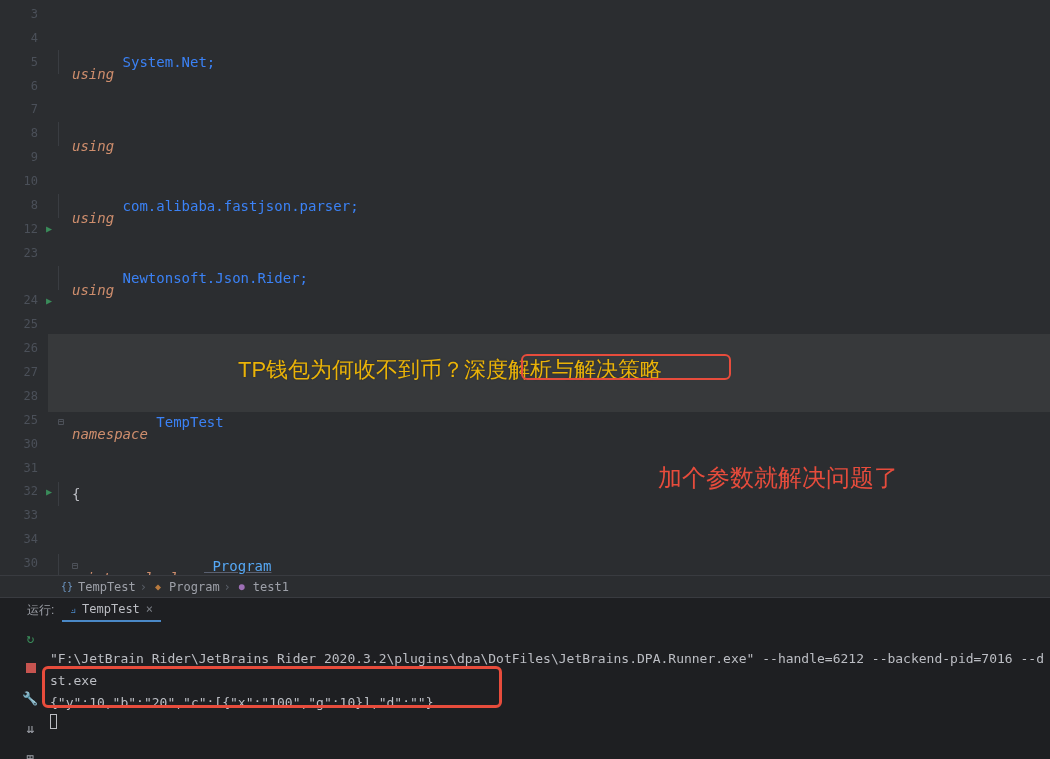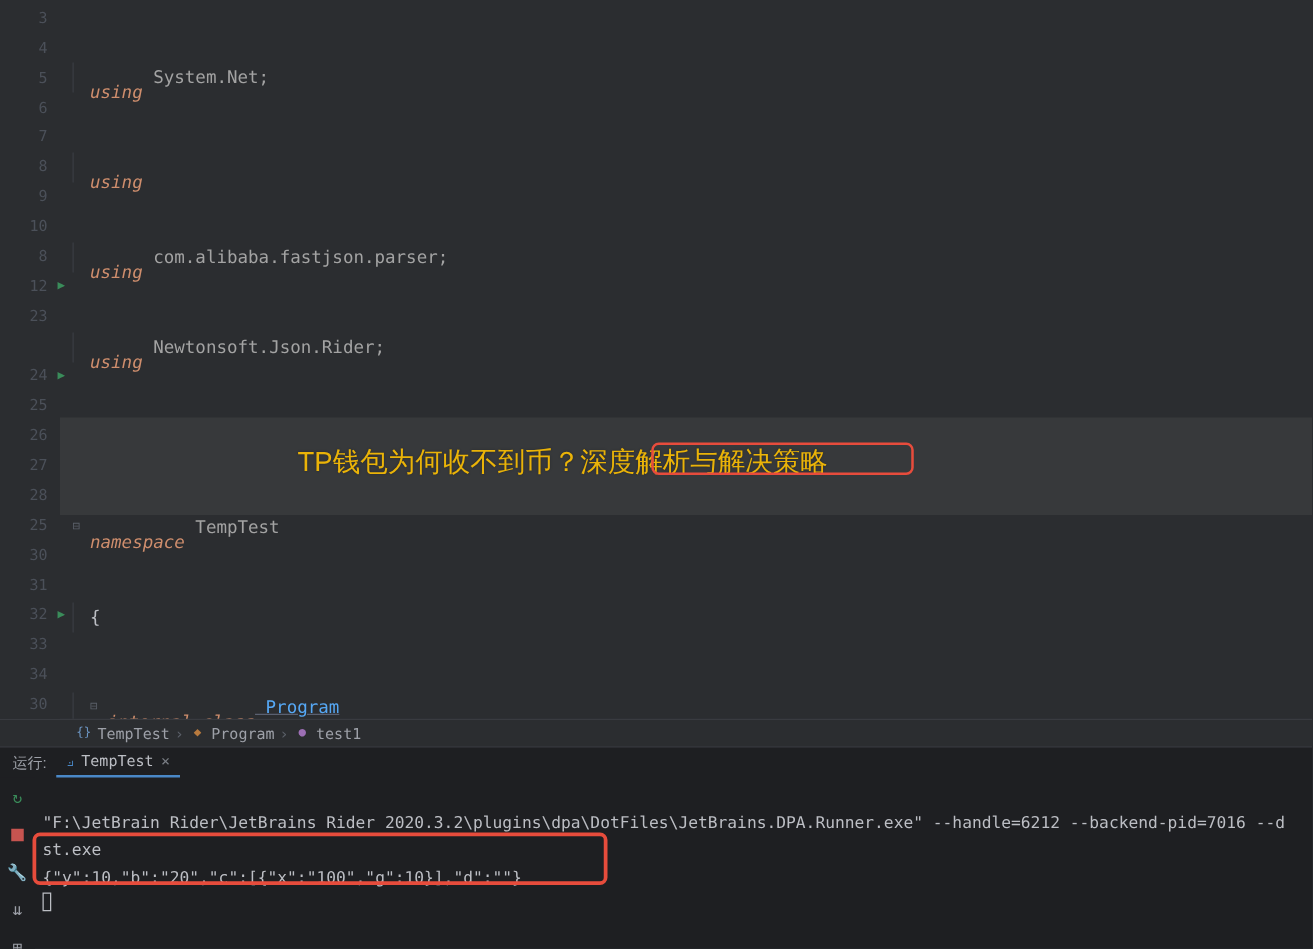--- a/index.html
+++ b/index.html
@@ -70,21 +70,21 @@
   color: #3a3d42;
   margin-right: 4px;
   width: 10px;
   display: inline-block;
   border-left: 1px solid #3a3d42;
   height: 24px;
 }
 .kw { color: #cf8e6d; font-style: italic; margin-top: 23px; }
 .fn { color: #56a8f5; text-decoration: underline; text-decoration-color: #5a6070;}
 .op { color: #bcbec4; }
-.ident { color: #a3a3a3; }
+.ident { color: #3b82f6; }
 .overlay-banner {
   position: absolute;
   left: 0;
   right: 0;
   background: rgba(100,100,100,0.22);
   pointer-events: none;
 }
 .overlay-text {
   position: absolute;
   color: #eab308;
@@ -122,20 +122,21 @@
   width: 14px; height: 14px;
   display: inline-flex; align-items: center; justify-content: center;
   font-size: 10px;
 }
 .run-panel {
   height: 162px;
   background: #1e1f22;
   border-top: 1px solid #393b40;
   display: flex;
   flex-direction: column;
+  padding-left: 17px;
 }
 .run-tab-bar {
   height: 26px;
   display: flex;
   align-items: center;
   padding-left: 2px;
   font-size: 12px;
   color: #bcbec4;
 }
 .run-label {
@@ -296,20 +297,21 @@
     
     
     
     
     
 
     
     <div class="overlay-banner" style="top:334px;height:78px;"></div>
     <div class="overlay-text" style="top:358px;left:190px;">TP钱包为何收不到币？深度解析与解决策略</div>
     <div class="redbox" style="top:354px;left:473px;width:210px;height:26px;"></div>
+    <div class="annotation-red" style="top:466px;left:610px;">加个参数就解决问题了</div>
   </div>
 </div>
 
 <div class="breadcrumb">
   <span class="bc-icon" style="color:#6c95c2;">{}</span>
   <span>TempTest</span>
   <span class="sep">›</span>
   <span class="bc-icon" style="color:#b87a3e;">◆</span>
   <span>Program</span>
   <span class="sep">›</span>

